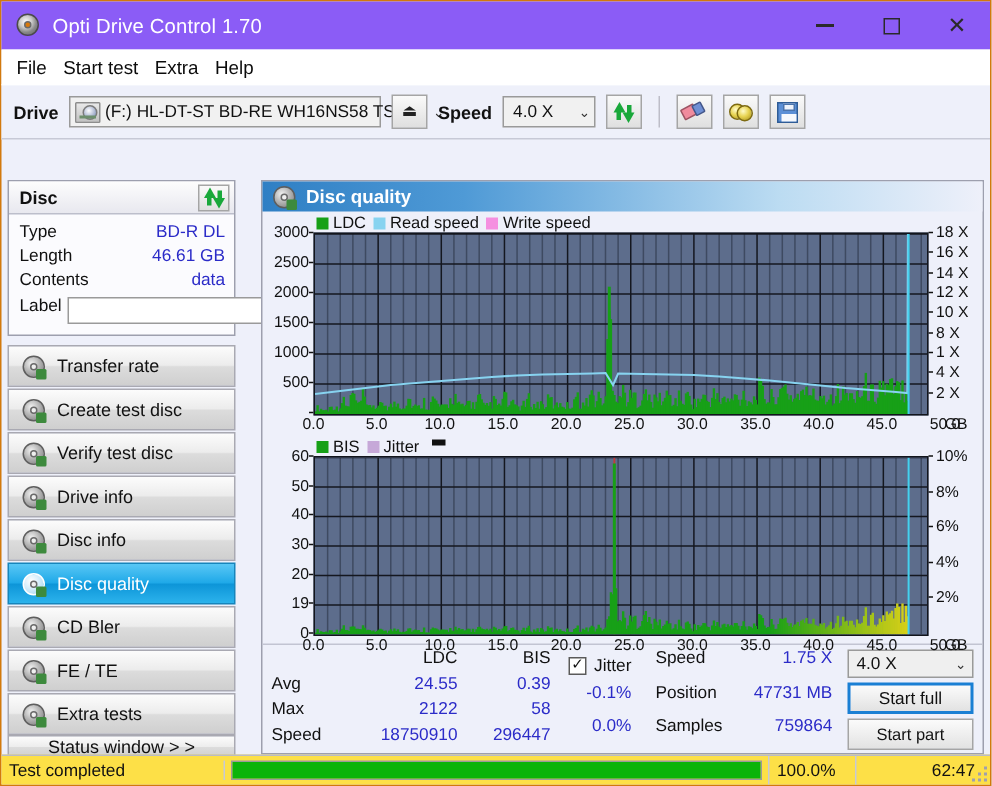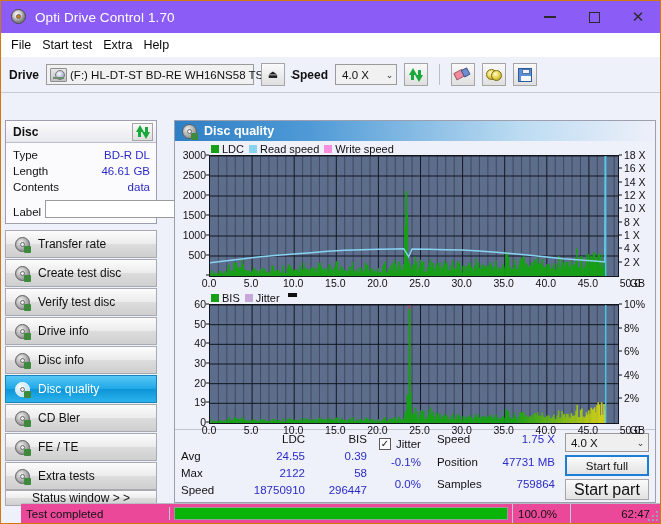--- a/index.html
+++ b/index.html
@@ -129,21 +129,21 @@
     height:22px; background:linear-gradient(#fdfdfd,#e8e8ef);
     border-bottom:1px solid #bcbecb; display:flex; align-items:center;
     padding:0 3px 0 7px;
   }
   .discbox .hdr .t { font-weight:bold; font-size:12px; color:#111; }
   .discbox .hdr .b { margin-left:auto; }
   .discbox .rows { padding:4px 6px 5px 7px; }
   .drow { display:flex; align-items:center; height:16px; font-size:11.5px; }
   .drow .k { color:#111; }
   .drow .v { margin-left:auto; color:#2b2bc8; }
-  .labelrow { display:flex; align-items:flex-end; gap:4px; margin-top:3px; }
+  .labelrow { display:flex; align-items:flex-start; gap:4px; margin-top:3px; }
   .labelrow .k { color:#111; font-size:11.5px; }
   .label-input {
     flex:1; height:18px; background:#ffffff; border:1px solid #9a9a9a;
   }
   .disc-btn {
     width:21px; height:20px; background:linear-gradient(#fafafa,#dedede);
     border:1px solid #a5a5a5; display:flex; align-items:center; justify-content:center;
   }
   .disc-glyph {
     width:13px; height:13px; border-radius:50%;
@@ -235,26 +235,26 @@
   .sel-speed {
     height:19px; background:#efefef; border:1px solid #9a9a9a;
     display:flex; align-items:center; padding:0 3px 0 5px; font-size:11.5px;
   }
   .btn-full {
     height:21px; border:2px solid #1a7fd4; background:linear-gradient(#fbfbfb,#e2e2e2);
     display:flex; align-items:center; justify-content:center; font-size:11.5px; color:#111;
   }
   .btn-part {
     height:21px; border:1px solid #a5a5a5; background:linear-gradient(#fbfbfb,#e2e2e2);
-    display:flex; align-items:center; justify-content:center; font-size:16px; color:#111;
+    display:flex; align-items:center; justify-content:center; font-size:11px; color:#111;
   }
   
   .statusbar {
     height:20px; flex:0 0 20px; display:flex; align-items:center;
-    border-top:1px solid #b9bbc8; background:#ec4899; font-size:11.5px; color:#111;margin-left:20px;
+    border-top:1px solid #b9bbc8; background:#fde047; font-size:11.5px; color:#111;
   }
   .sb-cell { padding:0 5px; display:flex; align-items:center; height:100%;}
   .sb-text { width:148px; }
   .sb-prog { flex:1; display:flex; align-items:center; border-left:1px solid #c7c9d6; padding:0 4px;}
   .progtrack { flex:1; height:13px; background:#ffffff; border:1px solid #9a9a9a; }
   .progfill { height:100%; background:#09b409; }
   .sb-pct { width:58px; border-left:1px solid #c7c9d6; }
   .sb-time { width:90px; border-left:1px solid #c7c9d6; justify-content:flex-end; padding-right:10px;}
   .grip { position:absolute; right:2px; bottom:2px; width:10px; height:10px;}
   .grip i { position:absolute; width:2px; height:2px; background:#a0a0ad; }

